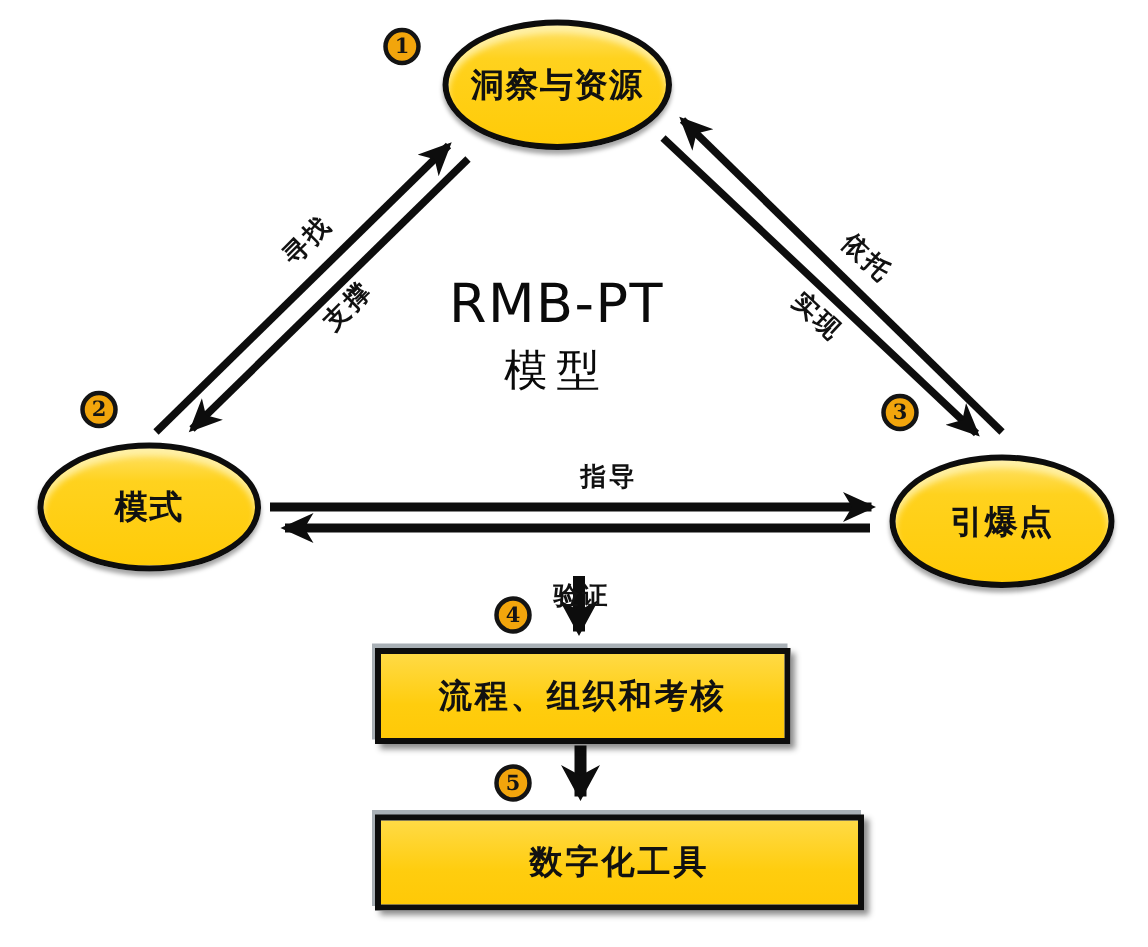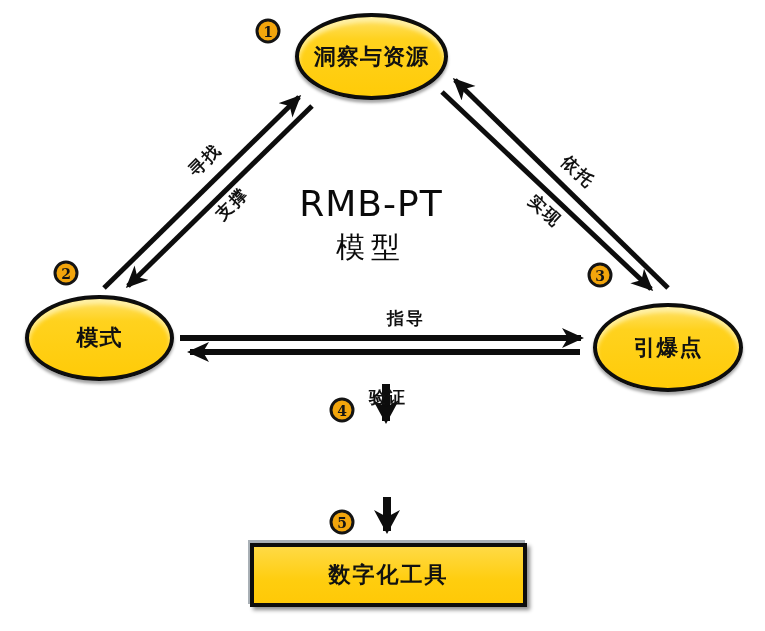--- a/index.html
+++ b/index.html
@@ -81,21 +81,24 @@
   <div class="node-ellipse" style="left:295px;top:13px;width:145px;height:79px;">
     <span class="label">洞察与资源</span>
   </div>
   <div class="node-ellipse" style="left:25px;top:295px;width:141px;height:78px;">
     <span class="label">模式</span>
   </div>
   <div class="node-ellipse" style="left:593px;top:303px;width:142px;height:81px;">
     <span class="label">引爆点</span>
   </div>
 
-  <div class="node-box" style="left:250px;top:543px;width:277px;height:64px;">
+  <div class="node-box" style="left:250px;top:432px;width:277px;height:64px;">
+    <span class="label">流程、组织和考核</span>
+  </div>
+  <div class="node-box" style="left:250px;top:543px;width:326px;height:64px;">
     <span class="label">数字化工具</span>
   </div>
 
   <div class="badge" style="left:268px;top:31px;">1</div>
   <div class="badge" style="left:66px;top:273px;">2</div>
   <div class="badge" style="left:600px;top:275px;">3</div>
   <div class="badge" style="left:342px;top:410px;">4</div>
   <div class="badge" style="left:342px;top:522px;">5</div>
 
   <div class="edge-label rot-left" style="left:205px;top:160px;">寻找</div>

